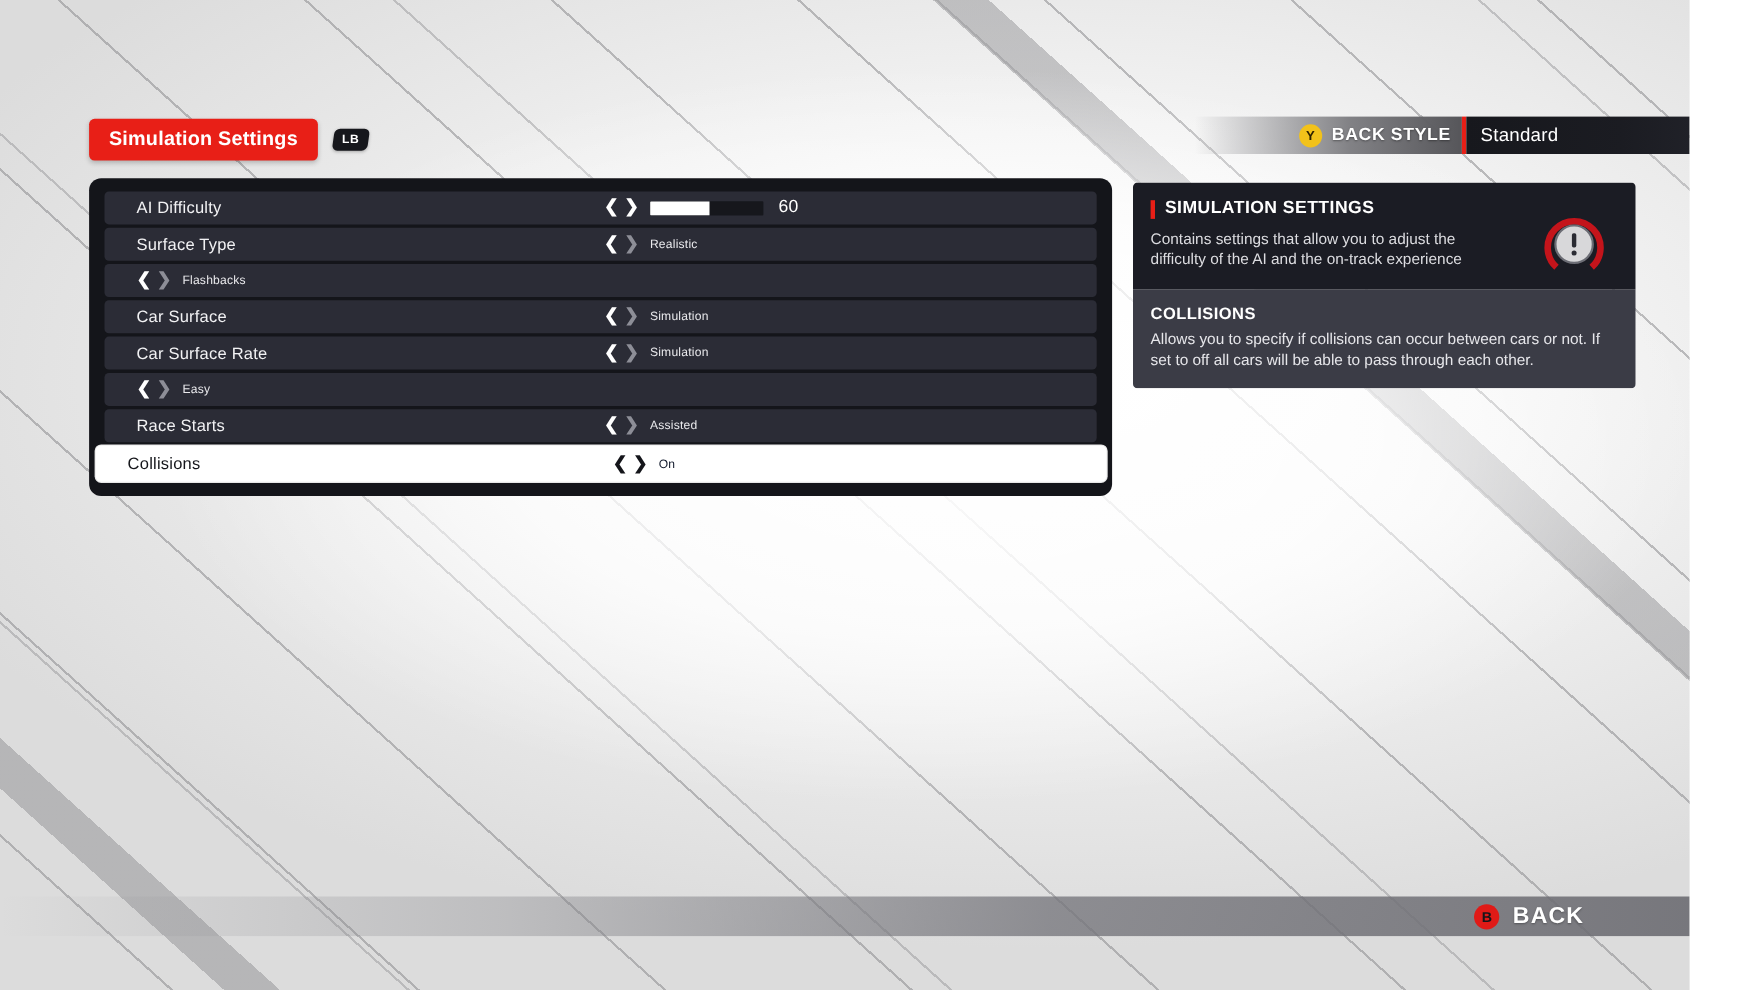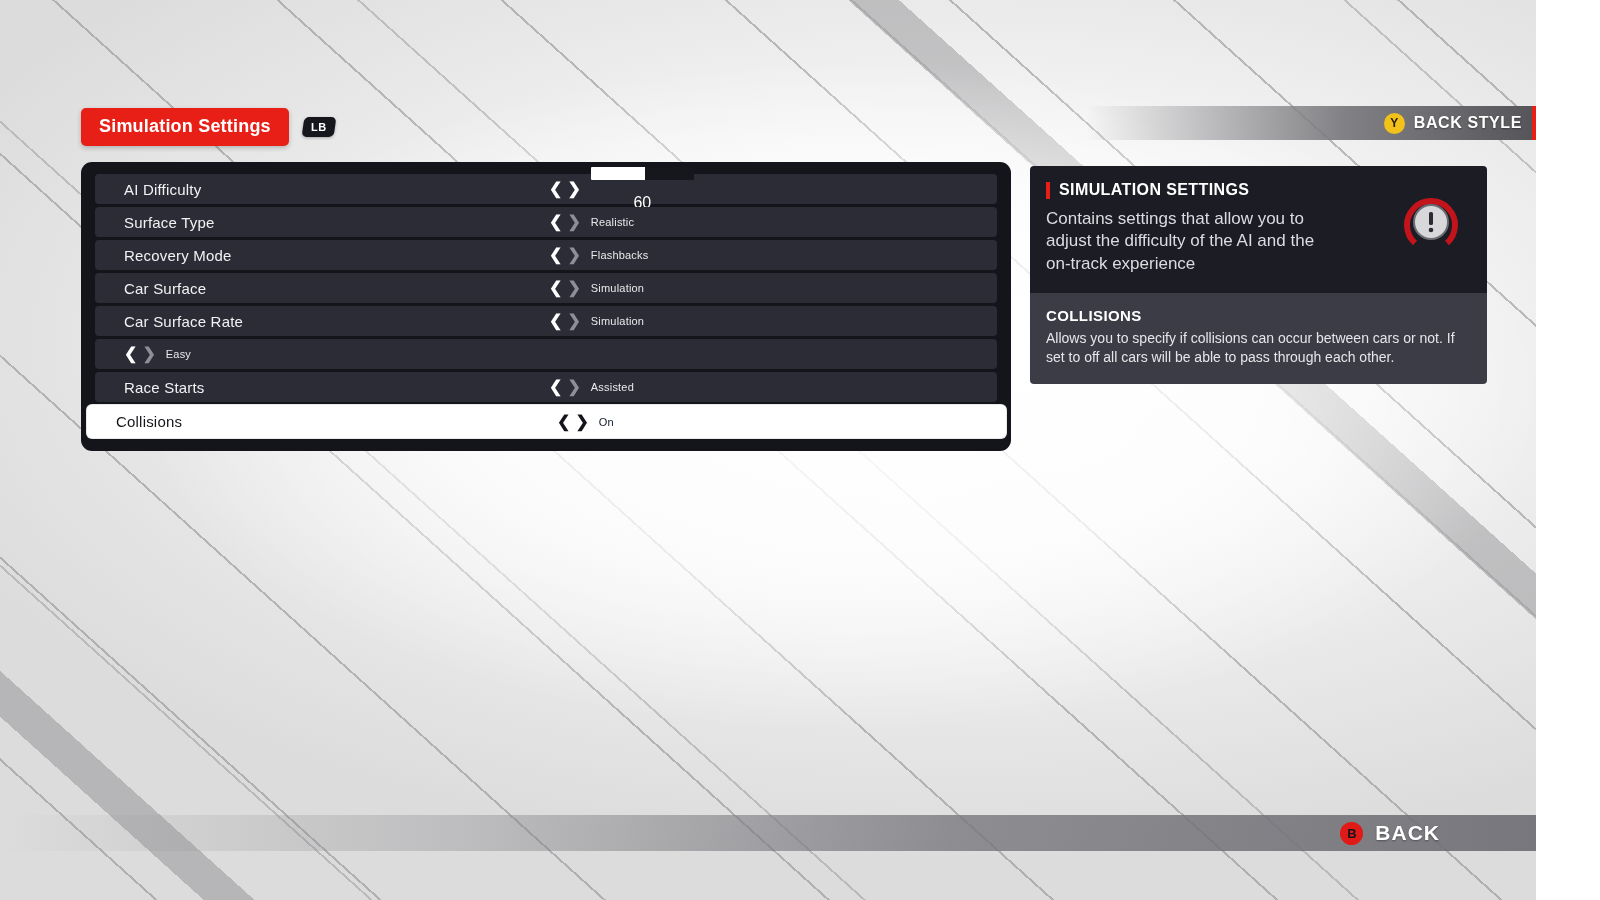--- a/index.html
+++ b/index.html
@@ -210,21 +210,21 @@
     color: #ffffff;
   }
   .arrow.dim { color: #8d8e97; }
   .row .value {
     color: #e9e9ec;
     font-size: 11px;
     letter-spacing: 0.2px;
   }
 
   
-  .slider-wrap { display: flex; align-items: center; gap: 14px; flex-direction: column; }
+  .slider-wrap { display: flex; align-items: center; gap: 14px; }
   .slider-track {
     width: 103px;
     height: 13px;
     background: #16171c;
     border-radius: 1px;
     overflow: hidden;
   }
   .slider-fill {
     height: 100%;
     background: #ffffff;
@@ -271,21 +271,21 @@
   }
   .title-accent { width: 4px; height: 17px; background: #e81f17; flex: 0 0 auto; }
   .info-title {
     color: #ffffff;
     font-size: 16px;
     font-weight: 700;
     letter-spacing: 0.4px;
   }
   .info-desc {
     color: #dcdce0;
-    font-size: 17px;
+    font-size: 14px;
     line-height: 1.32;
     max-width: 290px;
   }
   .warn-icon {
     position: absolute;
     right: 26px;
     top: 26px;
     width: 60px;
     height: 60px;
   }
@@ -352,20 +352,29 @@
     <div class="tab-pill">Simulation Settings</div>
     <div class="lb-badge"><span>LB</span></div>
   </div>
 
   <div class="racestyle-bar">
     <div class="rs-left">
       <div class="y-button">Y</div>
       <div class="rs-label">BACK STYLE</div>
     </div>
     <div class="rs-divider"></div>
+    <div class="rs-right">
+      <div class="rs-value">Standard</div>
+      <div class="seg-indicator">
+        <div class="seg"></div>
+        <div class="seg on wide"></div>
+        <div class="seg"></div>
+        <div class="seg"></div>
+      </div>
+    </div>
   </div>
 
   <div class="settings-panel">
     <div id="rows-container">
         <div class="row">
           <div class="label">AI Difficulty</div>
           <div class="arrows">
             <span class="arrow">❮</span>
             <span class="arrow">❯</span>
           </div>
@@ -378,21 +387,20 @@
         </div>
         <div class="row">
           <div class="label">Surface Type</div>
           <div class="arrows">
             <span class="arrow">❮</span>
             <span class="arrow dim">❯</span>
           </div>
           <div class="value">Realistic</div>
         </div>
         <div class="row">
-          <div class="label">Recovery Mode</div>
           <div class="arrows">
             <span class="arrow">❮</span>
             <span class="arrow dim">❯</span>
           </div>
           <div class="value">Flashbacks</div>
         </div>
         <div class="row">
           <div class="label">Car Surface</div>
           <div class="arrows">
             <span class="arrow">❮</span>

